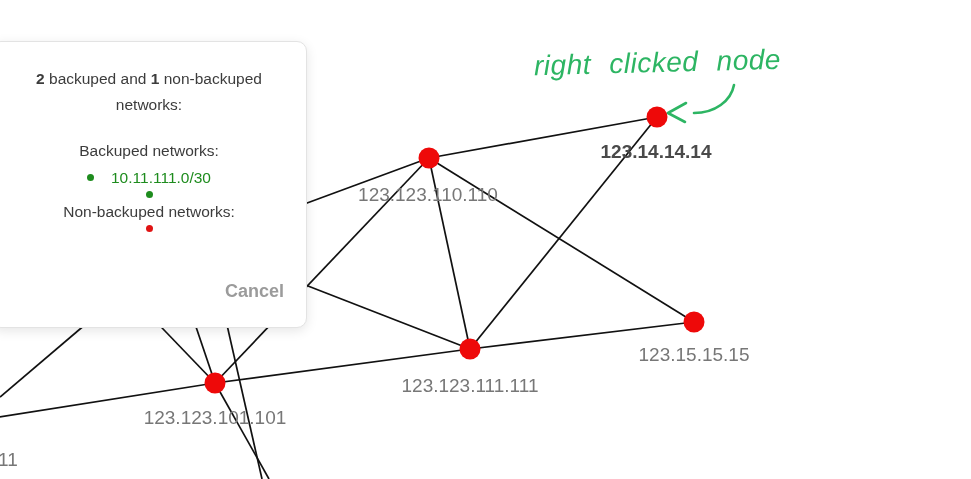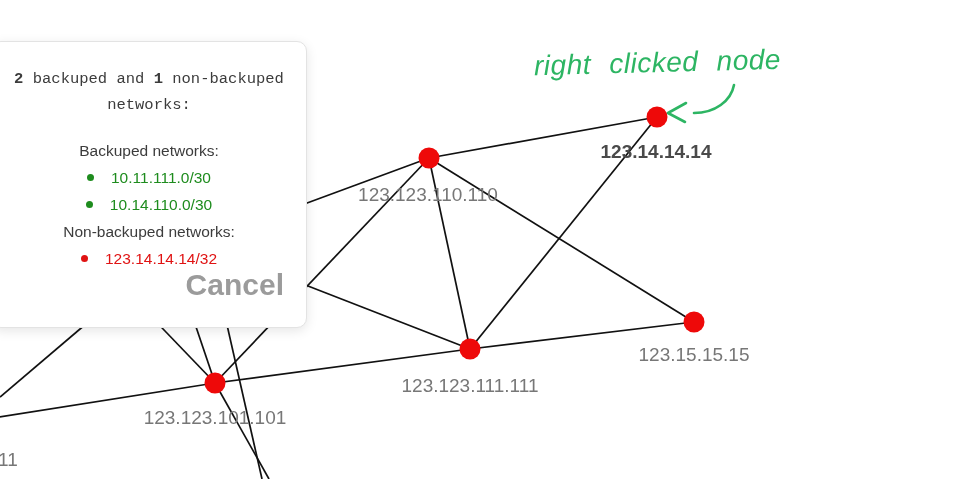--- a/index.html
+++ b/index.html
@@ -20,35 +20,35 @@
   #graph-svg .annot-stroke{stroke:#2db563;stroke-width:2.6;fill:none;
     stroke-linecap:round;stroke-linejoin:round;}
   
   .card{
     position:absolute;left:-9px;top:41px;width:316px;height:287px;
     box-sizing:border-box;z-index:10;
     background:#ffffff;border:1px solid #e3e3e3;border-radius:10px;
     box-shadow:0 3px 12px rgba(0,0,0,0.10);
     text-align:center;color:#3c3c3c;font-size:15.5px;
   }
-  .card .summary{margin:24px 18px 0 18px;line-height:26px;font-family:Liberation Mono, monospace;}
+  .card .summary{margin:24px 18px 0 18px;line-height:26px;}
   .card .summary b{font-weight:bold;}
   .card .section-header{margin:19px 0 0 0;line-height:27px;}
   .card .net-list{list-style:none;margin:0;padding:0;}
   .card .net-list li{
     line-height:27px;display:flex;align-items:center;justify-content:center;gap:17px;
   }
   .card .dot{width:7px;height:7px;border-radius:50%;display:inline-block;flex:0 0 auto;}
   .card .backuped li{color:#1e8c1e;}
   .card .backuped .dot{background:#1e8c1e;}
   .card .nonbackuped li{color:#e01313;}
   .card .nonbackuped .dot{background:#e01313;}
   .cancel-btn{
     position:absolute;right:22px;bottom:25px;
-    font-size:30px;font-weight:bold;color:#9b9b9b;cursor:pointer;
+    font-size:18px;font-weight:bold;color:#9b9b9b;cursor:pointer;
   }
   
   .annotation-text{
     position:absolute;left:534px;top:47px;z-index:5;
     color:#2db563;font-size:28px;letter-spacing:0.5px;word-spacing:10px;
     font-style:italic;transform:rotate(-1.5deg);white-space:nowrap;
   }
 </style>
 </head>
 <body>
@@ -100,27 +100,25 @@
 
   <p class="section-header">Backuped networks:</p>
 
   <ul class="net-list backuped">
     <li>
       <span class="dot"></span>
       <span>10.11.111.0/30</span>
     </li>
     <li>
       <span class="dot"></span>
-      <span>10.14.110.0/30</span>
     </li>
   </ul>
 
   <p class="section-header" style="margin-top:0;">Non-backuped networks:</p>
 
   <ul class="net-list nonbackuped">
     <li>
       <span class="dot"></span>
-      <span>123.14.14.14/32</span>
     </li>
   </ul>
 
   <div class="cancel-btn">Cancel</div>
 </div>
 
 </body></html>

